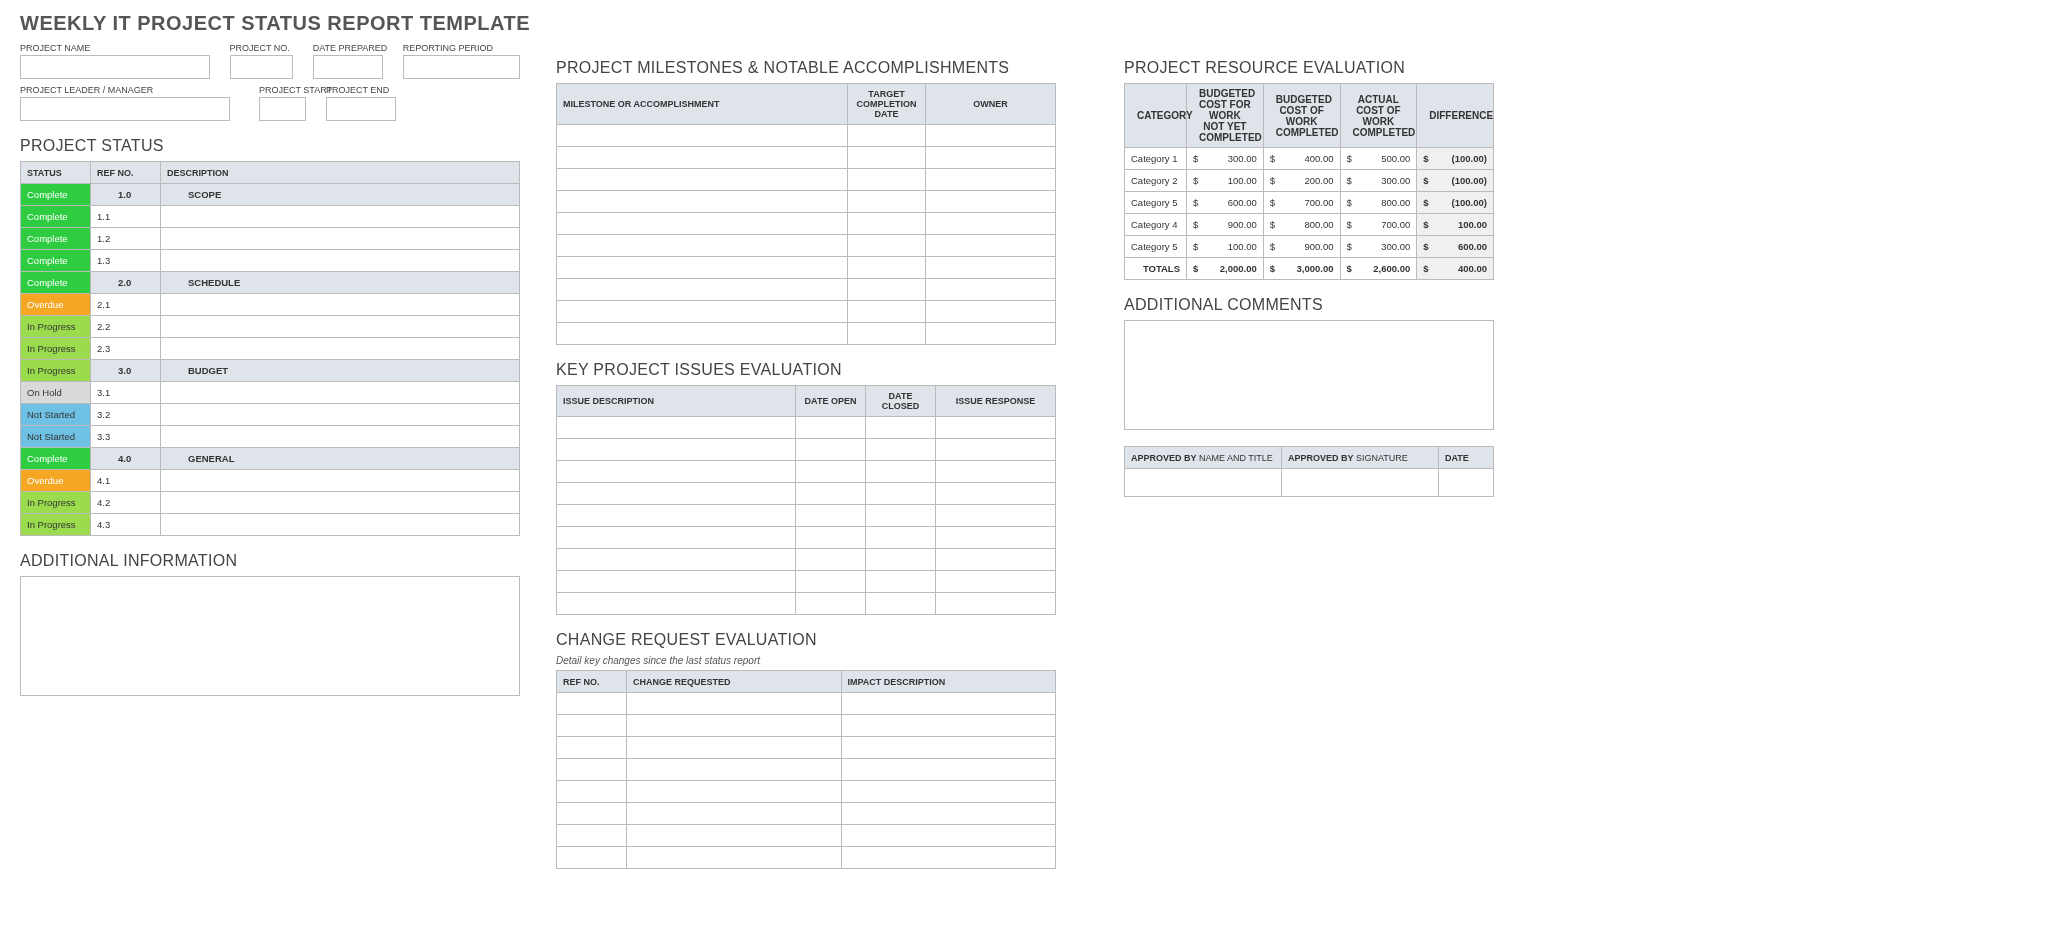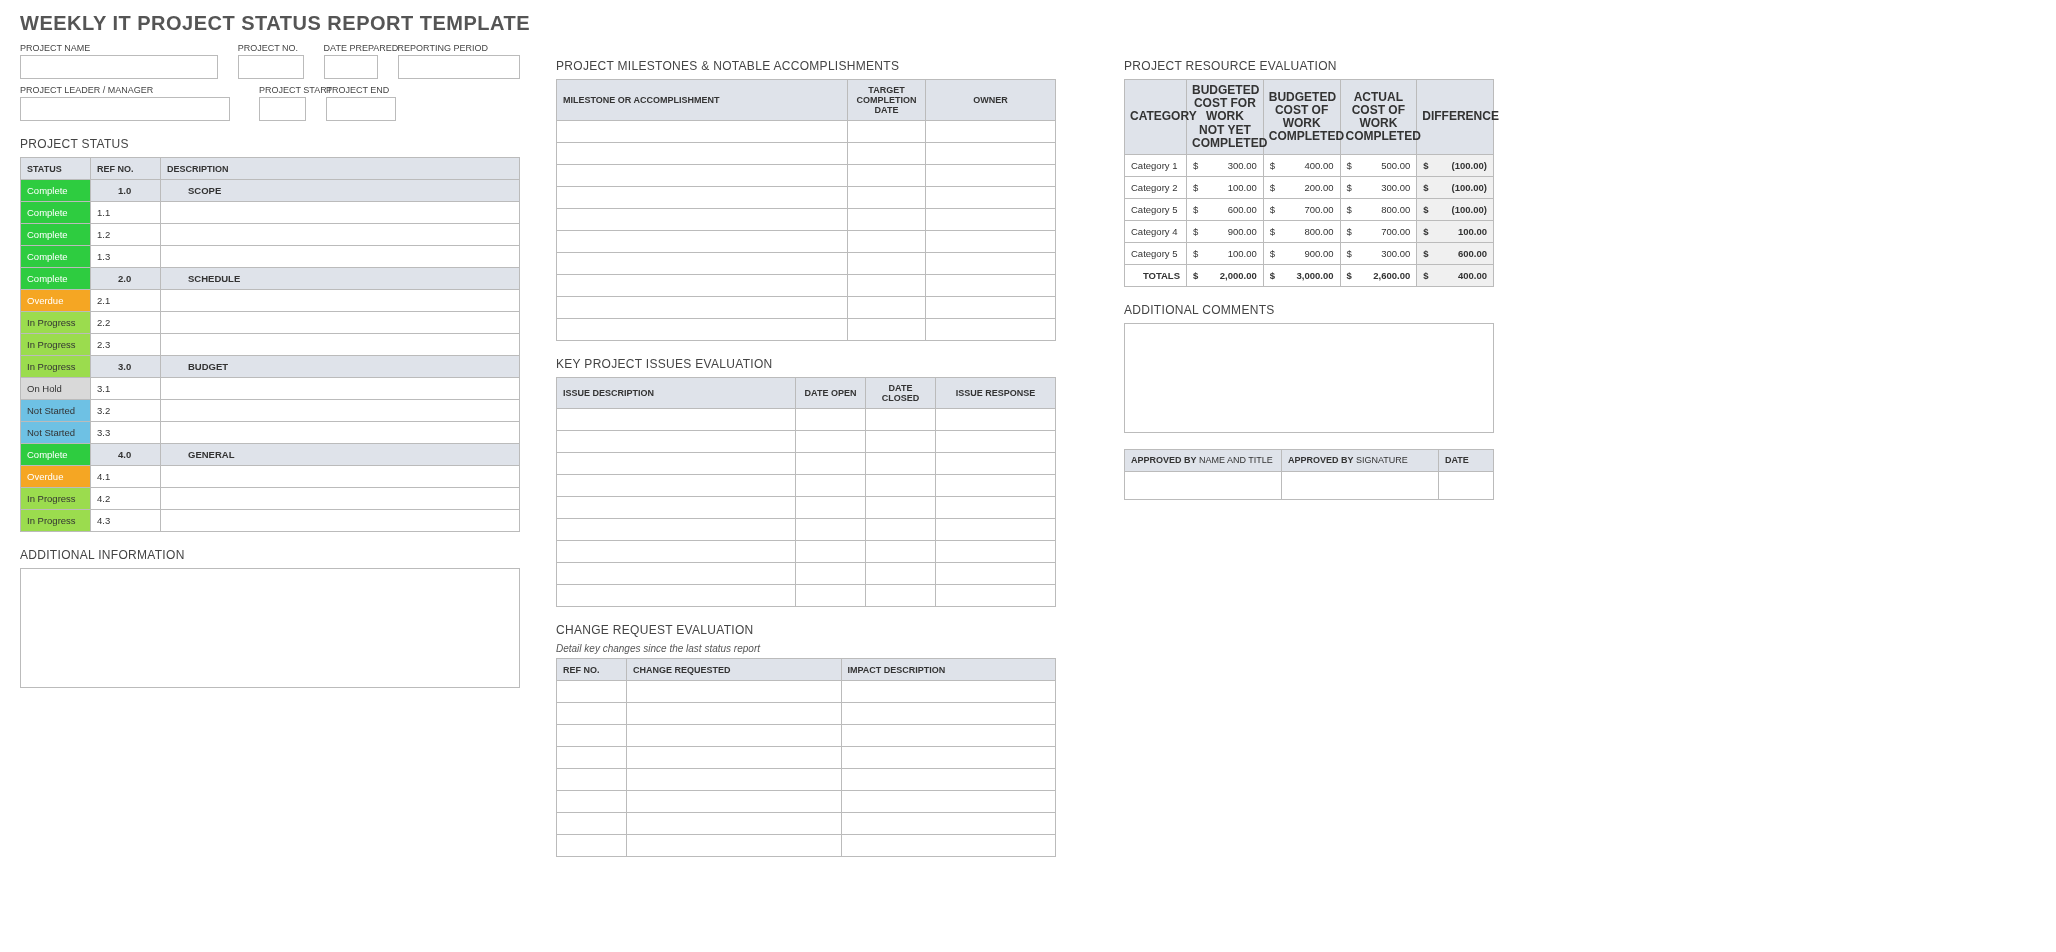--- a/index.html
+++ b/index.html
@@ -4,21 +4,21 @@
 <style>
   * { box-sizing: border-box; margin: 0; padding: 0; }
   body { font-family: "Century Gothic", "Trebuchet MS", Arial, sans-serif; font-size: 10px; color: #333; background:#fff; padding: 12px 20px; }
   .page { display: flex; gap: 36px; align-items: flex-start; }
   .col { flex: 1 1 0; min-width: 0; }
   .col1 { flex: 0 0 500px; }
   .col2 { flex: 0 0 500px; }
   .col3 { flex: 0 0 370px; margin-left: 32px; }
 
   h1 { font-size: 20px; font-weight: 700; color:#555; letter-spacing: 0.5px; margin-bottom: 8px; }
-  h2 { font-size: 12px; font-weight: 400; color:#444; margin: 16px 0 6px; letter-spacing: 0.3px; }
+  h2 { font-size: 16px; font-weight: 400; color:#444; margin: 16px 0 6px; letter-spacing: 0.3px; }
   .subnote { font-style: italic; font-size: 10px; color:#555; margin-bottom: 4px; }
 
   
   .meta-row { display: flex; gap: 20px; margin-bottom: 6px; }
   .meta-field { display:flex; flex-direction: column; }
   .meta-field .lbl { font-size: 9px; color:#444; margin-bottom:2px; white-space: nowrap; }
   .meta-field .box { border:1px solid #bbb; height:24px; background:#fff; padding:2px 4px; }
 
   table { border-collapse: collapse; width: 100%; table-layout: fixed; }
   th, td { border: 1px solid #bbb; padding: 5px 6px; font-size: 9.5px; text-align:left; vertical-align: middle; height:22px; }
@@ -31,21 +31,21 @@
   .st-complete { background:#2ecc40; color:#fff; }
   .st-overdue { background:#f5a623; color:#fff; }
   .st-inprogress { background:#9bdc4e; color:#333; }
   .st-onhold { background:#d9d9d9; color:#333; }
   .st-notstarted { background:#6ec1e4; color:#333; }
 
   .additional-box { border:1px solid #bbb; height:120px; background:#fff; }
   .comments-box { border:1px solid #bbb; height:110px; background:#fff; }
 
   
-  .res th { text-align:center; font-size:12px; line-height:1.1; padding:4px 5px; height:auto; }
+  .res th { text-align:center; font-size:10px; line-height:1.1; padding:4px 12px; height:auto; }
   .res td { text-align:right; font-size:9.5px; white-space: nowrap; }
   .res td.cat { text-align:left; }
   .res tr.totals td { font-weight:700; }
   .res td.diff { background:#f0f0f0; font-weight:700; }
   .res th.diff-h { background:#dfe3ea; }
   .res .cur { display:flex; justify-content: space-between;}
   .res tr.totals .cat { text-align:right; }
 
   
   .appr th { font-weight:400; font-size:9px; }
@@ -63,21 +63,21 @@
 
     <div class="meta-row" id="meta-row-1">
         <div class="meta-field" style="width: 210px;">
           <div class="lbl">PROJECT NAME</div>
           <div class="box"></div>
         </div>
         <div class="meta-field" style="width: 70px;">
           <div class="lbl">PROJECT NO.</div>
           <div class="box"></div>
         </div>
-        <div class="meta-field" style="width: 54px;">
+        <div class="meta-field" style="width: 70px;">
           <div class="lbl">DATE PREPARED</div>
           <div class="box"></div>
         </div>
         <div class="meta-field" style="width: 130px;">
           <div class="lbl">REPORTING PERIOD</div>
           <div class="box"></div>
         </div>
       </div>
     <div class="meta-row" id="meta-row-2">
         <div class="meta-field" style="width: 210px;">

